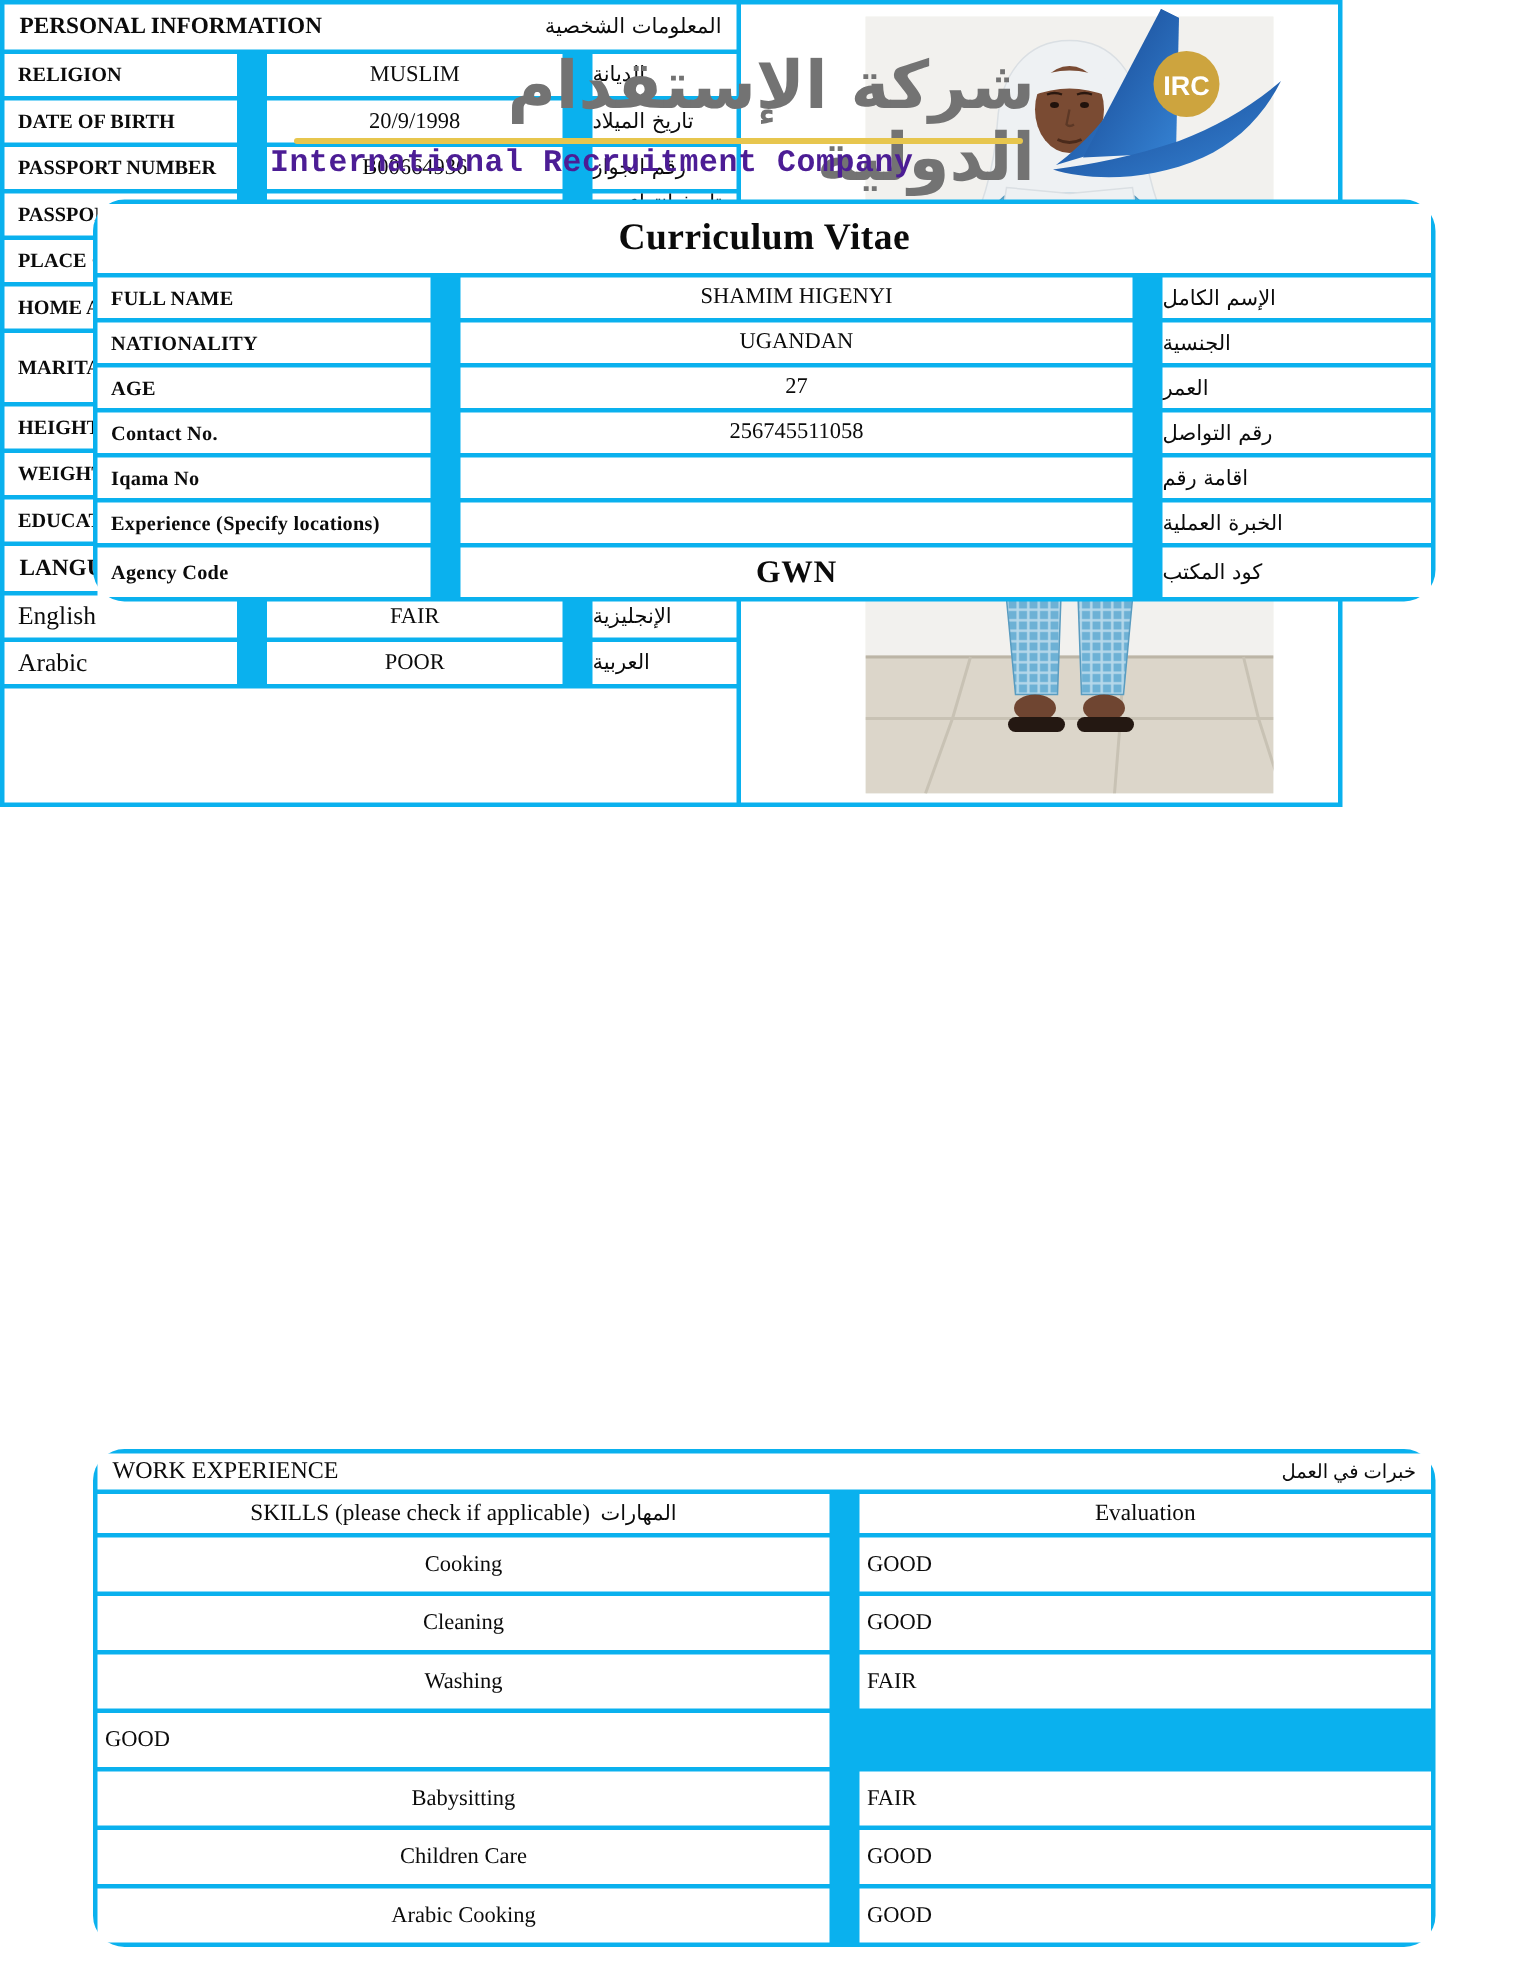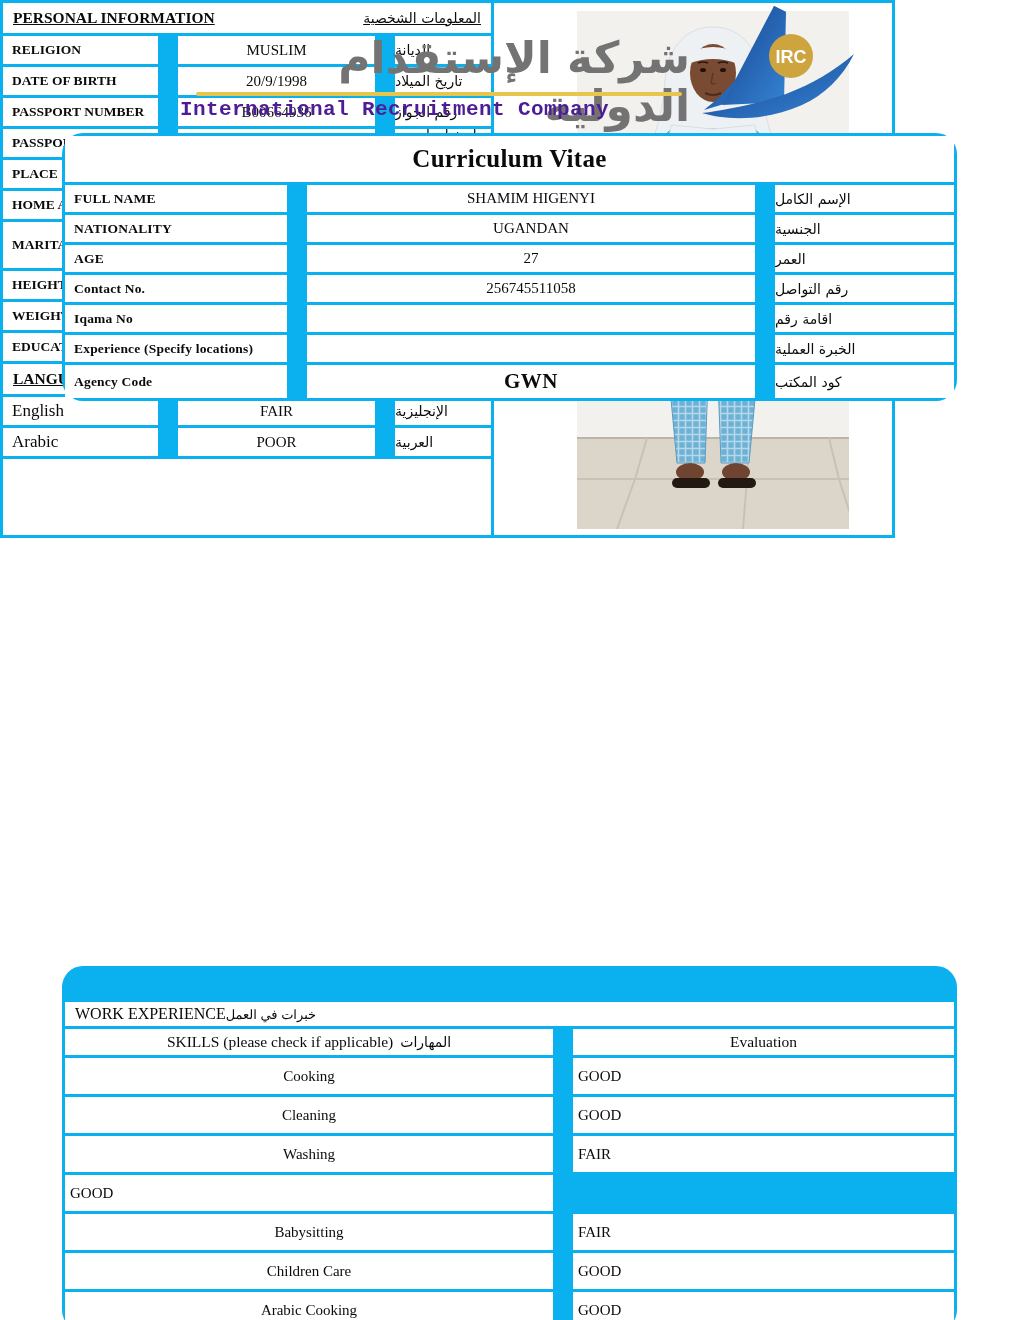--- a/index.html
+++ b/index.html
@@ -30,38 +30,38 @@
   .cv-row.row-strong{height:33px;}
   .lbl{font-weight:bold;font-size:13.5px;padding-left:9px;letter-spacing:.2px;}
   .val{justify-content:center;font-size:15px;text-align:center;}
   .row-strong .val{font-size:21px;font-weight:bold;letter-spacing:.5px;}
   .arc{justify-content:flex-end;padding-right:10px;font-size:14px;font-family:"DejaVu Sans",sans-serif;}
 
   
   .personal{left:62px;top:428px;width:895px;height:538px;background:var(--line);padding:3px;
     display:flex;gap:3px;box-sizing:border-box;}
   .p-left{width:488px;flex:none;display:flex;flex-direction:column;gap:3px;}
-  .sec-head{height:30px;justify-content:space-between;padding:12px 10px;flex:none;text-decoration:underline;}
+  .sec-head{height:30px;justify-content:space-between;padding:12px 10px;flex:none;}
   .sec-head .en{font-weight:bold;font-size:15.5px;}
   .sec-head .ar{font-size:14px;font-family:"DejaVu Sans",sans-serif;}
   .p-row{grid-template-columns:155px 197px 1fr;height:28px;flex:none;}
   .p-row.tall{height:46px;}
   .p-lbl{font-weight:bold;font-size:13.5px;padding-left:9px;}
   .p-val{justify-content:center;font-size:15px;text-align:center;white-space:pre-line;line-height:1.25;}
   .p-row.tall .p-val{justify-content:flex-start;text-align:left;padding-left:4px;}
   .lang-lbl{font-size:17px;padding-left:9px;font-weight:normal;}
   .p-empty{flex:1;}
   .photo-cell{flex:1;background:#ffffff;display:flex;align-items:flex-start;justify-content:center;}
   .photo{width:272px;height:518px;margin-top:8px;margin-left:40px;background:#f2f1ee;}
 
   
   .work{left:62px;top:966px;width:895px;}
-  .work-head{height:22px;justify-content:flex-start;padding:12px 10px;margin-top:33px;}
+  .work-head{height:22px;justify-content:space-between;padding:12px 10px;}
   .work-head .en{font-size:16px;}
-  .work-head .ar{font-size:13px;font-family:Liberation Sans, sans-serif;}
+  .work-head .ar{font-size:13px;font-family:Liberation Serif, serif;}
   .skills-head-row{grid-template-columns:488px 1fr;height:26px;}
   .skills-col-head{justify-content:center;font-size:15.5px;gap:7px;}
   .skills-col-head .ar{font-size:14px;font-family:"DejaVu Sans",sans-serif;}
   .eval-head{justify-content:center;font-size:15.5px;}
   .skill-row{grid-template-columns:488px 1fr;height:36px;}
   .skill-name{justify-content:center;font-size:15px;}
   .skill-eval{font-size:15px;padding-left:5px;}
 </style>
 </head>
 <body>

